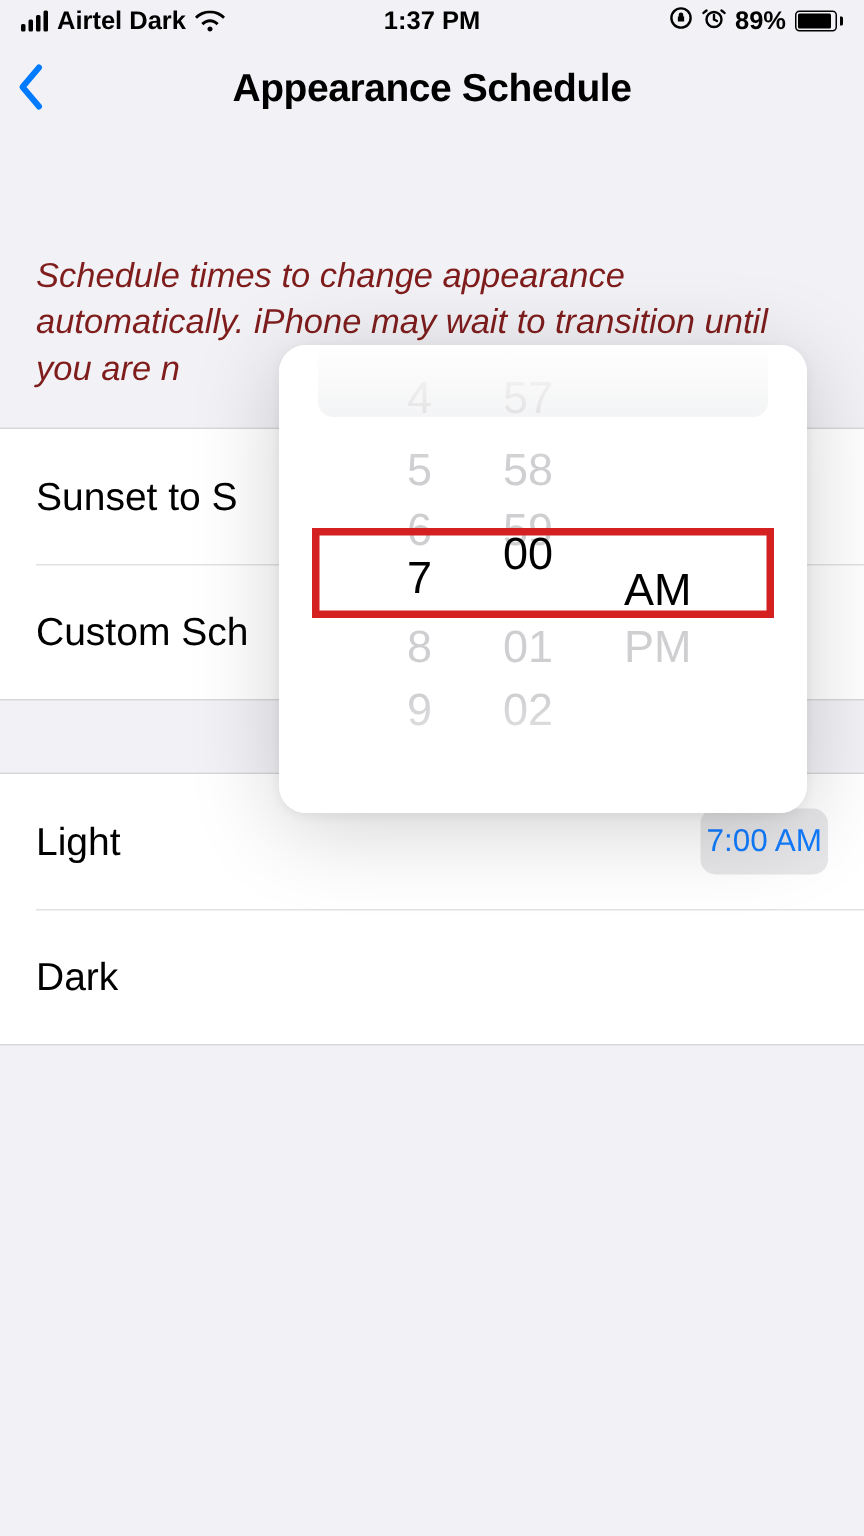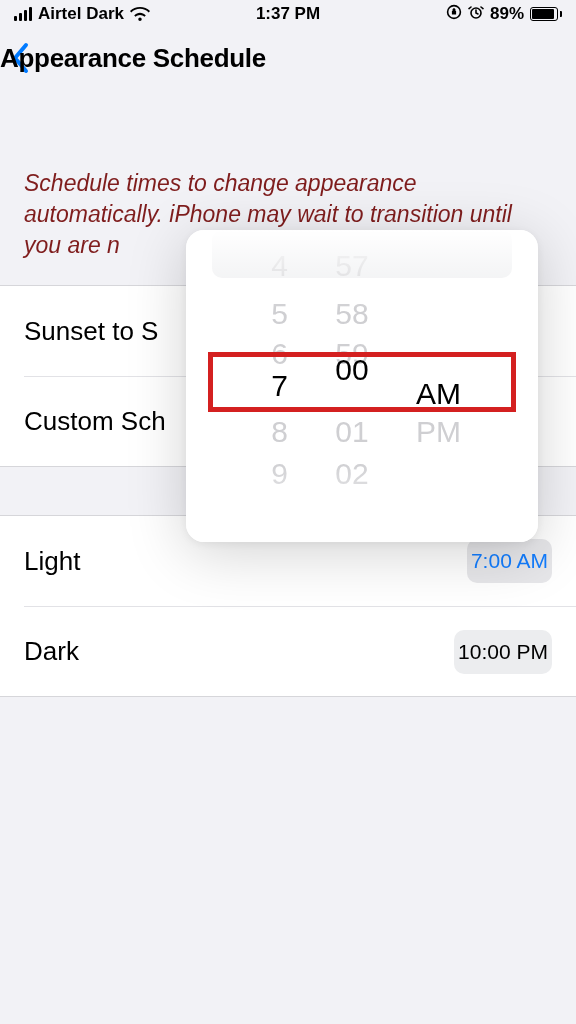--- a/index.html
+++ b/index.html
@@ -44,21 +44,21 @@
   .nav-header {
     height: 60px;
     display: flex;
     align-items: center;
     padding: 0 10px;
     position: relative;
   }
   .back-chevron { color:#007aff; }
   .back-chevron svg { display:block; }
   .nav-title {
-    position:absolute; left:0; right:0; 
+    position:absolute; left:0; right:0; text-align:center;
     font-size:26px; font-weight:700; letter-spacing:-0.3px;
   }
 
   
   .section-description {
     padding: 80px 24px 24px 24px;
     font-size: 23px;
     line-height: 1.35;
     color: #7f1d1d;
     font-style: italic;
@@ -207,21 +207,20 @@
 
 <div class="spacer"></div>
 
 <div class="group">
   <div class="row">
     <span class="row-label">Light</span>
     <span class="row-value chip active">7:00 AM</span>
   </div>
   <div class="row">
     <span class="row-label">Dark</span>
-    <span class="row-value chip">10:00 PM</span>
   </div>
 </div>
 
 <div class="popover">
   <div class="sel-band"></div>
   <div class="wheel-columns">
     <div class="wheel-col hour">
       <div class="wheel-item" style="top:12px">4</div>
       <div class="wheel-item" style="top:60px">5</div>
       <div class="wheel-item" style="top:100px">6</div>

